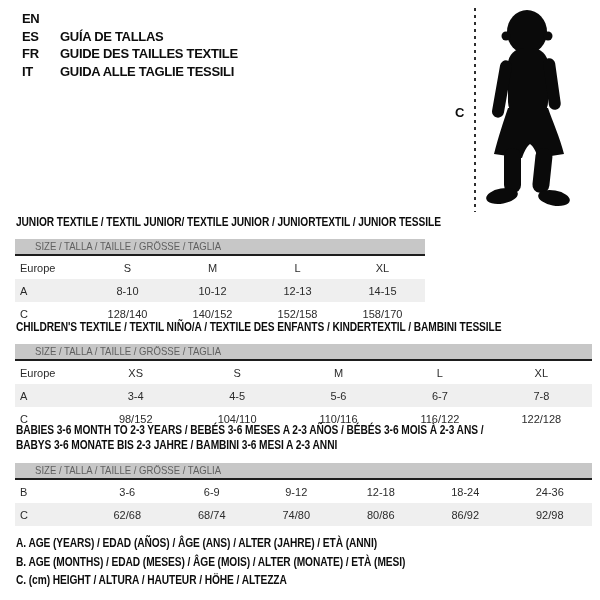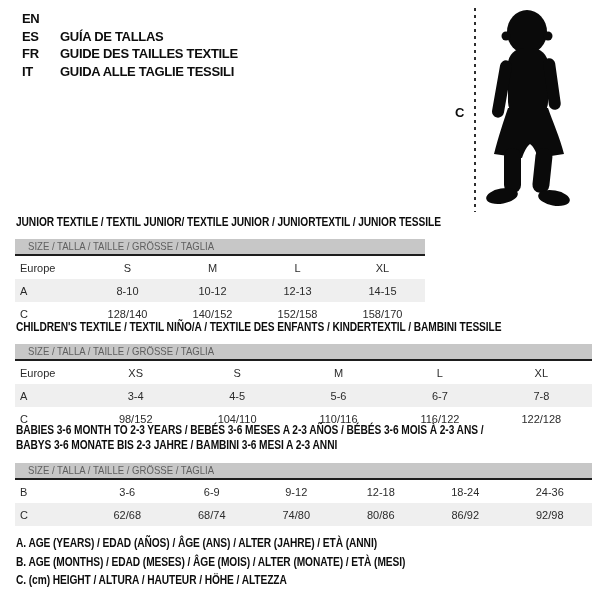--- a/index.html
+++ b/index.html
@@ -27,21 +27,21 @@
   #title-0 { top:215px; }
   #title-1 { top:320px; }
   #title-2 { top:423px; }
 
   
   .size-table { position:absolute; left:15px; }
   #table-0 { top:239px; width:410px; }
   #table-1 { top:344px; width:577px; }
   #table-2 { top:463px; width:577px; }
   .size-header { height:15px; background:#c7c7c7; border-bottom:2px solid #1d1d1d;
-                 color:#5f5f5f; font-size:11px; line-height:15px; padding-left:13px; }
+                 color:#5f5f5f; font-size:11px; line-height:15px; padding-left:20px; }
   .size-header span { display:inline-block; transform:scaleX(0.87); transform-origin:left center; white-space:nowrap; }
   .t-row { display:flex; height:23px; align-items:center; font-size:11px; color:#2b2b2b; }
   .t-row.alt { background:#efefef; }
   .t-label { width:70px; padding-left:5px; box-sizing:border-box; }
   .t-cell { flex:1; text-align:center; }
 
   
   .legend { position:absolute; left:16px; top:534px; font-weight:bold; font-size:12px;
             line-height:18.5px; color:#0d0d0d; white-space:nowrap;
             transform:scaleX(0.85); transform-origin:left top; letter-spacing:-0.1px; }

